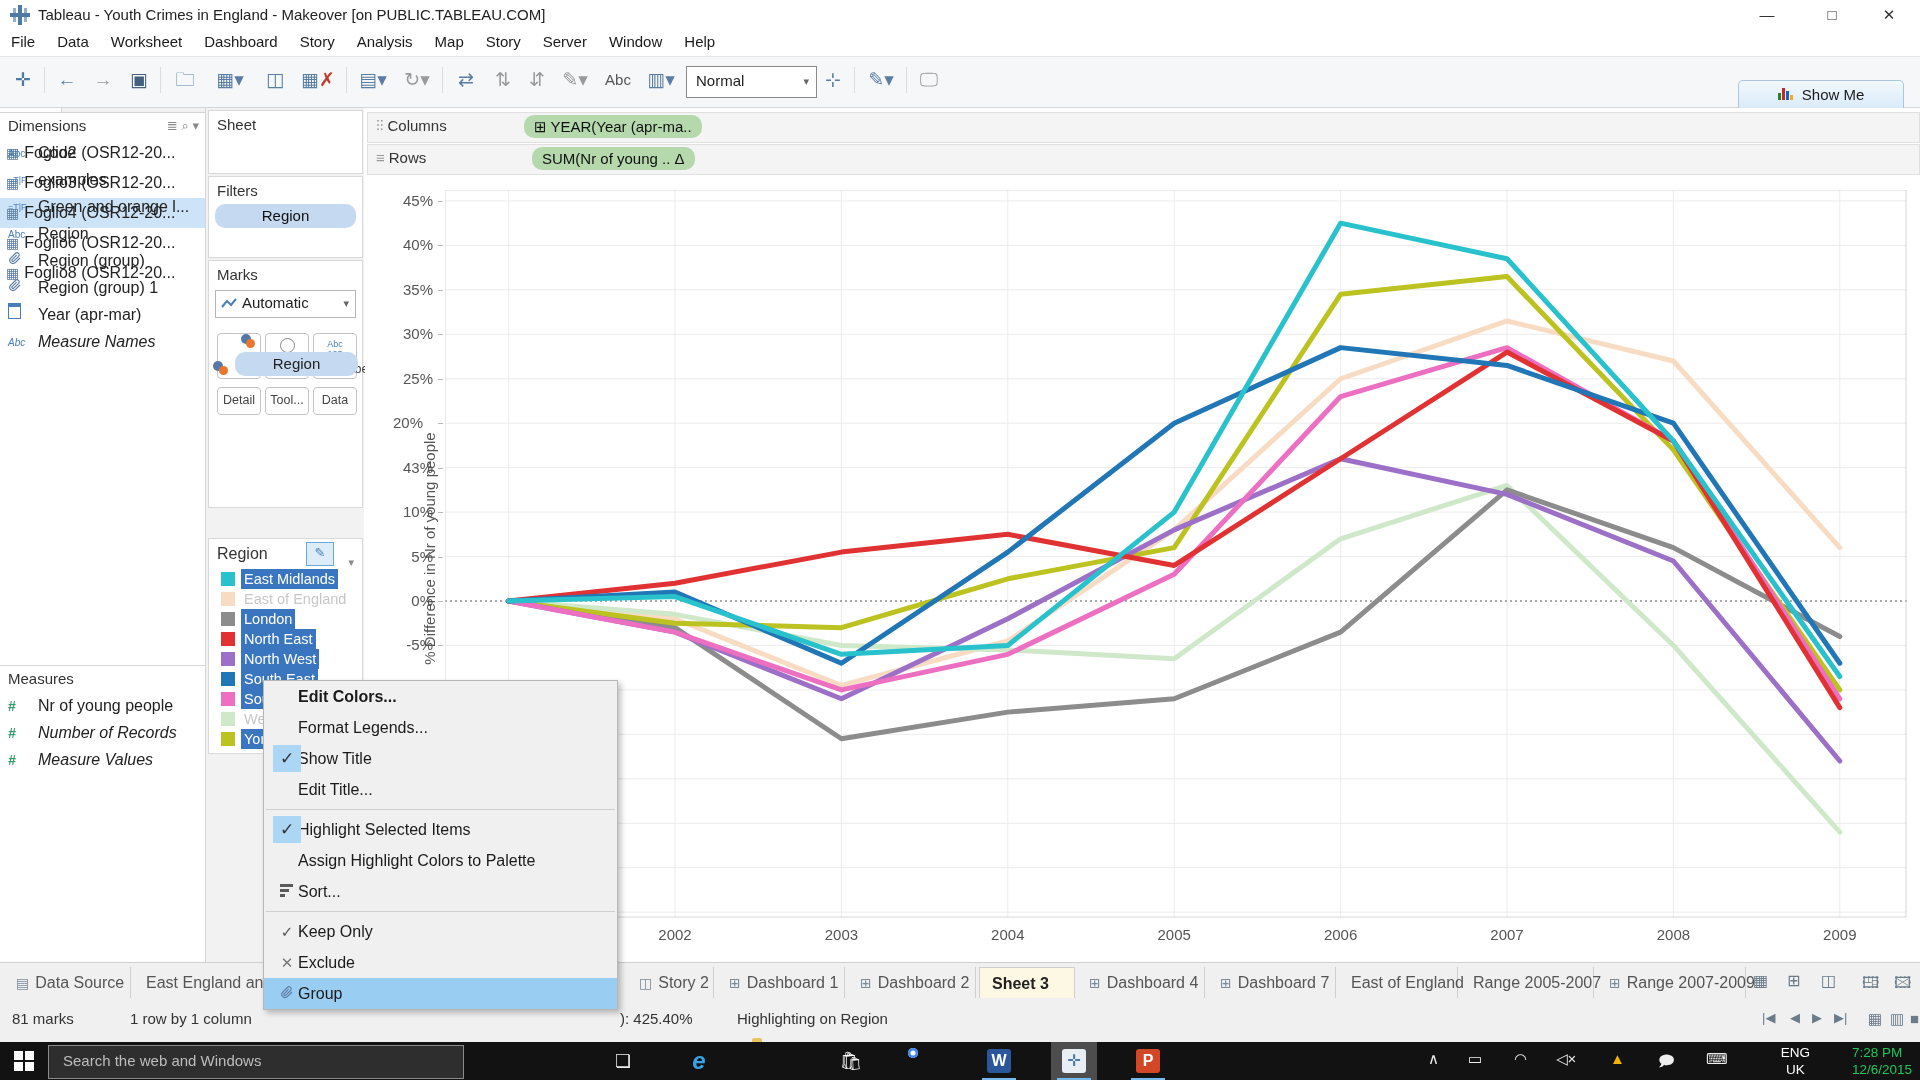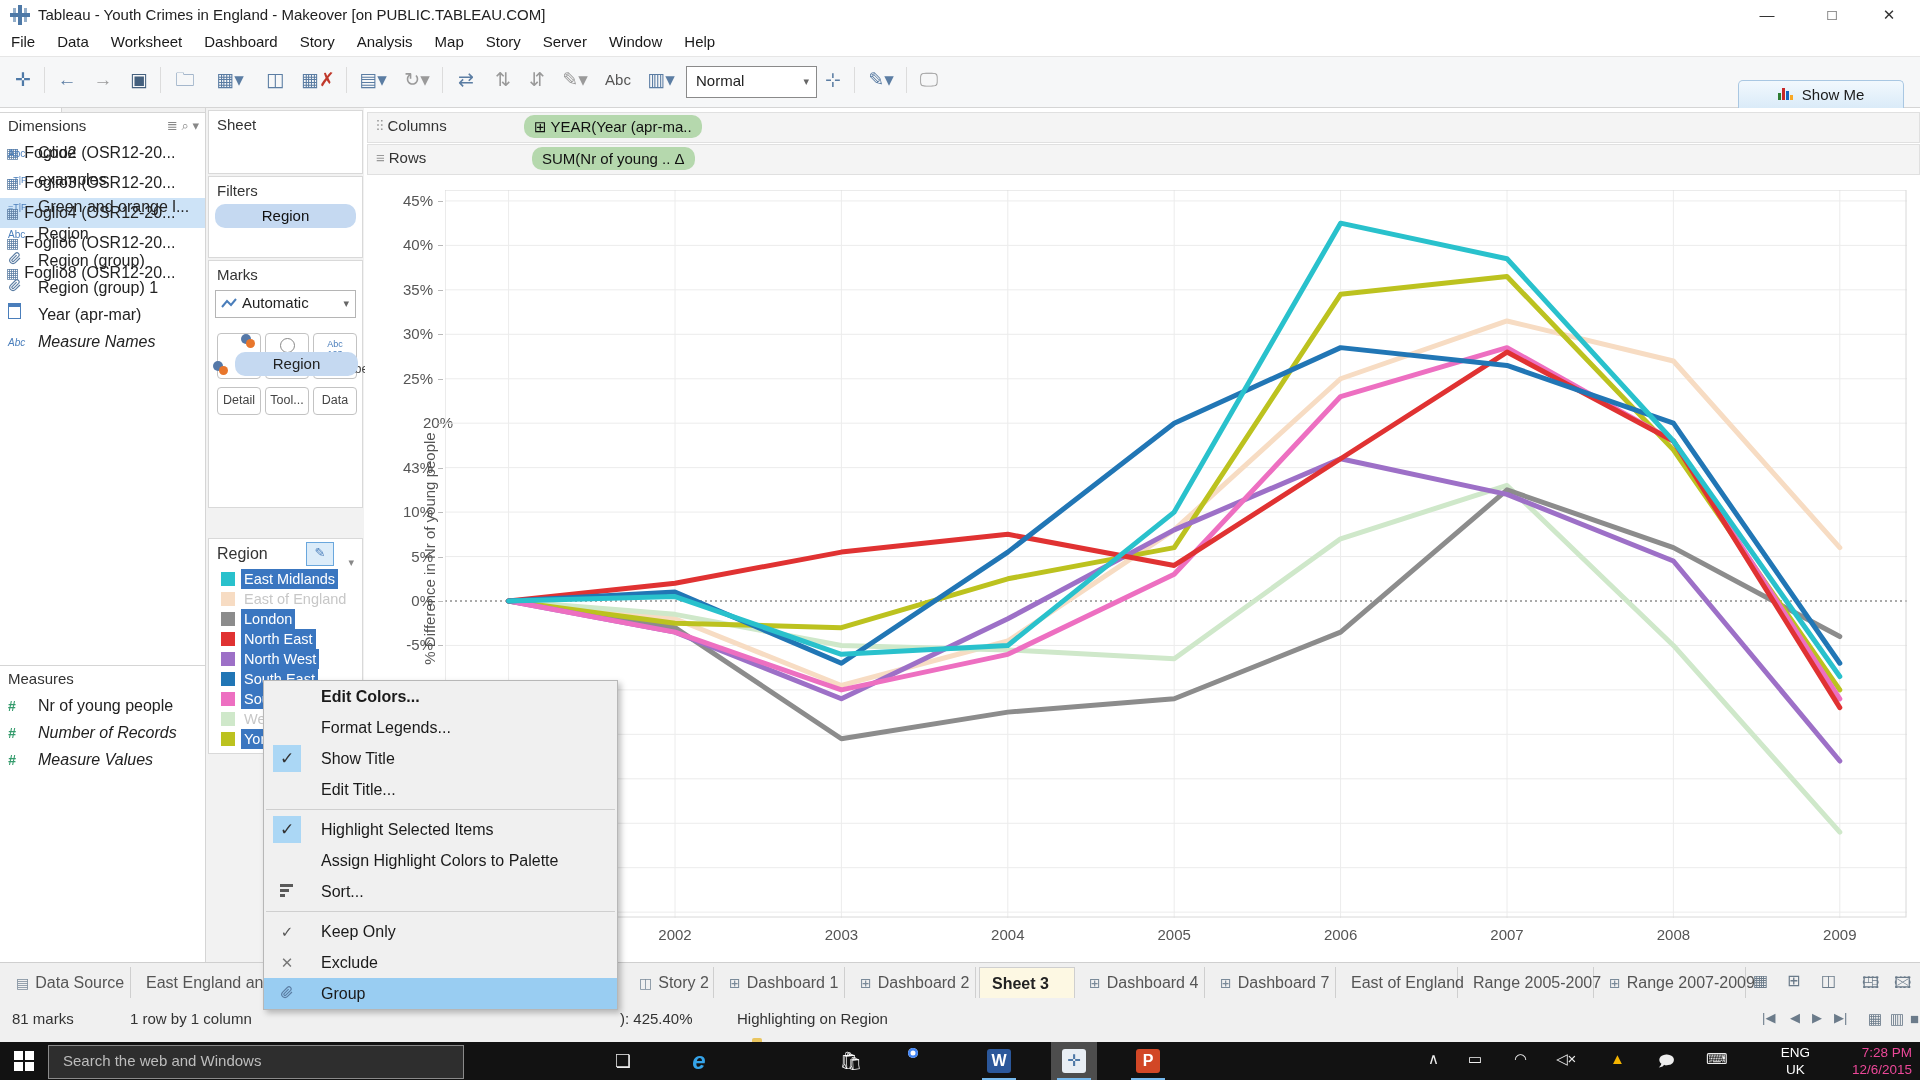--- a/index.html
+++ b/index.html
@@ -67,21 +67,21 @@
   #shelves{left:365px;top:108px;width:1555px;height:867px;background:#fff;}
   .shelf{position:absolute;left:2px;width:1551px;height:29px;background:#f4f4f4;border:1px solid #e0e0e0;}
   .shelf .slabel{position:absolute;left:8px;top:4px;font-size:15px;color:#333;}
   .gpill{position:absolute;top:2px;height:23px;border-radius:10px;background:#b5d8ad;font-size:15px;line-height:23px;padding:0 10px;color:#111;}
   .axis-ytick{position:absolute;width:50px;text-align:right;font-size:15px;color:#555;}
   .axis-xtick{position:absolute;width:60px;text-align:center;font-size:15px;color:#555;}
   .tickmark{position:absolute;width:5px;height:1px;background:#b9b9b9;}
   #ylabel{position:absolute;left:313px;top:540px;font-size:15px;color:#555;transform:rotate(-90deg);transform-origin:center;white-space:nowrap;}
   
   #ctxmenu{left:263px;top:680px;width:353px;background:#f0f0f0;border:1px solid #b7b7b7;box-shadow:3px 3px 6px rgba(0,0,0,.25);z-index:50;}
-  .cmi{position:relative;height:31px;line-height:31px;font-size:16px;color:#1a1a1a;padding-left:57px;}
+  .cmi{position:relative;height:31px;line-height:31px;font-size:16px;color:#1a1a1a;padding-left:34px;}
   .cmi.hl{background:#99cdf2;}
   .cmi.bold{font-weight:bold;}
   .cmi .gut{position:absolute;left:9px;top:2px;width:28px;height:27px;text-align:center;line-height:27px;}
   .gut.box{background:#abd7f5;color:#333;font-size:17px;}
   .gut.plain{color:#555;font-size:15px;}
   .gut.xx{color:#777;font-size:15px;}
   .cmsep{height:1px;background:#cfcfcf;margin:4px 2px;}
   .sorticon{display:inline-block;position:relative;width:14px;height:14px;}
   .sorticon i{position:absolute;left:0;background:#5a5a5a;height:2.5px;}
   
@@ -97,21 +97,21 @@
   #taskbar{left:0;top:1042px;width:1920px;height:38px;background:#121212;}
   .winlogo{position:absolute;left:14px;top:9px;width:20px;height:20px;}
   .winlogo i{position:absolute;width:9px;height:9px;background:#fff;}
   #tsearch{position:absolute;left:48px;top:3px;width:400px;height:32px;background:#2e2e2e;border:1px solid #8a8a8a;color:#bdbdbd;font-size:15px;line-height:30px;padding-left:14px;}
   .tkicon{position:absolute;top:4px;width:30px;height:30px;text-align:center;line-height:30px;font-size:18px;color:#eee;}
   .tkapp{position:absolute;top:0;width:46px;height:38px;}
   .tkapp .bx{position:absolute;left:11px;top:7px;width:24px;height:24px;border-radius:3px;color:#fff;font-weight:bold;font-size:16px;text-align:center;line-height:24px;}
   .tkapp .ul{position:absolute;left:6px;bottom:0;width:34px;height:2px;background:#76b9ed;}
   .tkapp.open{background:#4d4d4d;}
   .trayico{position:absolute;top:8px;font-size:15px;color:#eee;}
-  .timeblk{position:absolute;right:8px;top:2px;text-align:right;color:#ec4899;font-size:13.5px;line-height:17px;}
+  .timeblk{position:absolute;right:8px;top:2px;color:#22c55e;font-size:13.5px;line-height:17px;}
   .langblk{position:absolute;right:110px;top:2px;text-align:center;color:#fff;font-size:13.5px;line-height:17px;}
   .folder{position:relative;width:22px;height:16px;margin:10px auto 0;background:#f8d775;border-radius:2px;}
   .folder:before{content:"";position:absolute;left:0;top:-4px;width:10px;height:4px;background:#e9c55f;border-radius:2px 2px 0 0;}
   .chrome{width:22px;height:22px;margin:7px auto 0;border-radius:50%;background:conic-gradient(#ea4335 0 33%,#4285f4 33% 66%,#34a853 66% 100%);position:relative;}
   .chrome:after{content:"";position:absolute;left:6px;top:6px;width:10px;height:10px;border-radius:50%;background:#fff;box-shadow:inset 0 0 0 2.5px #4285f4;}
 </style>
 </head>
 <body>
 
 <div id="app">
@@ -305,21 +305,21 @@
       <div class="abs axis-ytick" style="left: 383px; top: 191.95px;">45%</div>
       <div class="abs tickmark" style="left: 438px; top: 200.95px;"></div>
       <div class="abs axis-ytick" style="left: 383px; top: 236.4px;">40%</div>
       <div class="abs tickmark" style="left: 438px; top: 245.4px;"></div>
       <div class="abs axis-ytick" style="left: 383px; top: 280.85px;">35%</div>
       <div class="abs tickmark" style="left: 438px; top: 289.85px;"></div>
       <div class="abs axis-ytick" style="left: 383px; top: 325.3px;">30%</div>
       <div class="abs tickmark" style="left: 438px; top: 334.3px;"></div>
       <div class="abs axis-ytick" style="left: 383px; top: 369.75px;">25%</div>
       <div class="abs tickmark" style="left: 438px; top: 378.75px;"></div>
-      <div class="abs axis-ytick" style="left: 403px; top: 414.2px;">20%</div>
+      <div class="abs axis-ytick" style="left: 383px; top: 414.2px; text-align: center;">20%</div>
       <div class="abs tickmark" style="left: 438px; top: 423.2px;"></div>
       <div class="abs axis-ytick" style="left: 383px; top: 458.65px;">43%</div>
       <div class="abs tickmark" style="left: 438px; top: 467.65px;"></div>
       <div class="abs axis-ytick" style="left: 383px; top: 503.1px;">10%</div>
       <div class="abs tickmark" style="left: 438px; top: 512.1px;"></div>
       <div class="abs axis-ytick" style="left: 383px; top: 547.55px;">5%</div>
       <div class="abs tickmark" style="left: 438px; top: 556.55px;"></div>
       <div class="abs axis-ytick" style="left: 383px; top: 592px;">0%</div>
       <div class="abs tickmark" style="left: 438px; top: 601px;"></div>
       <div class="abs axis-ytick" style="left: 383px; top: 636.45px;">-5%</div>

